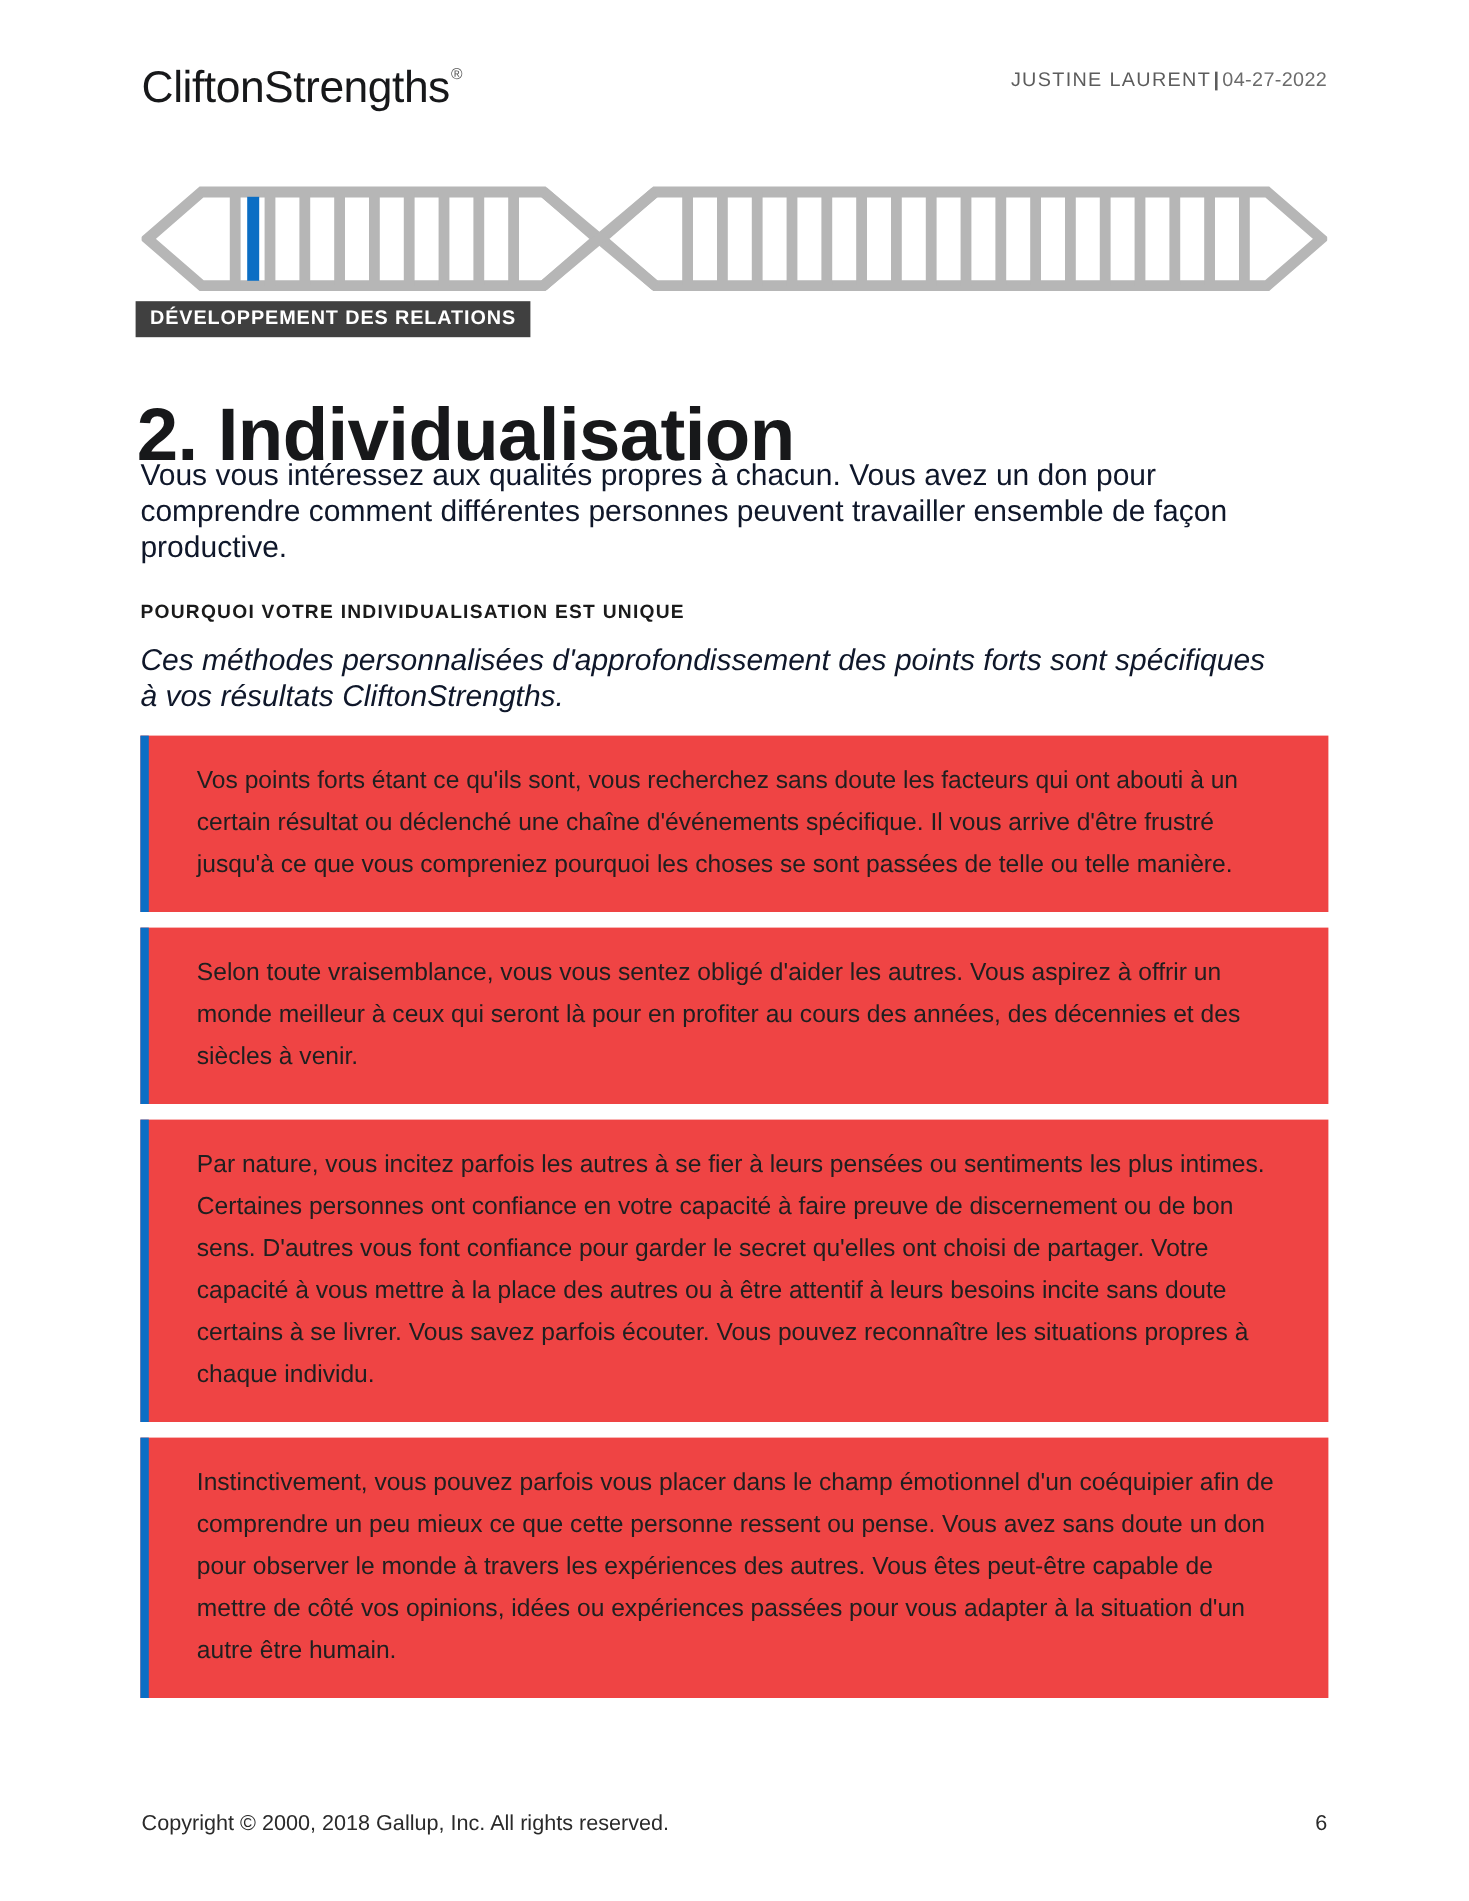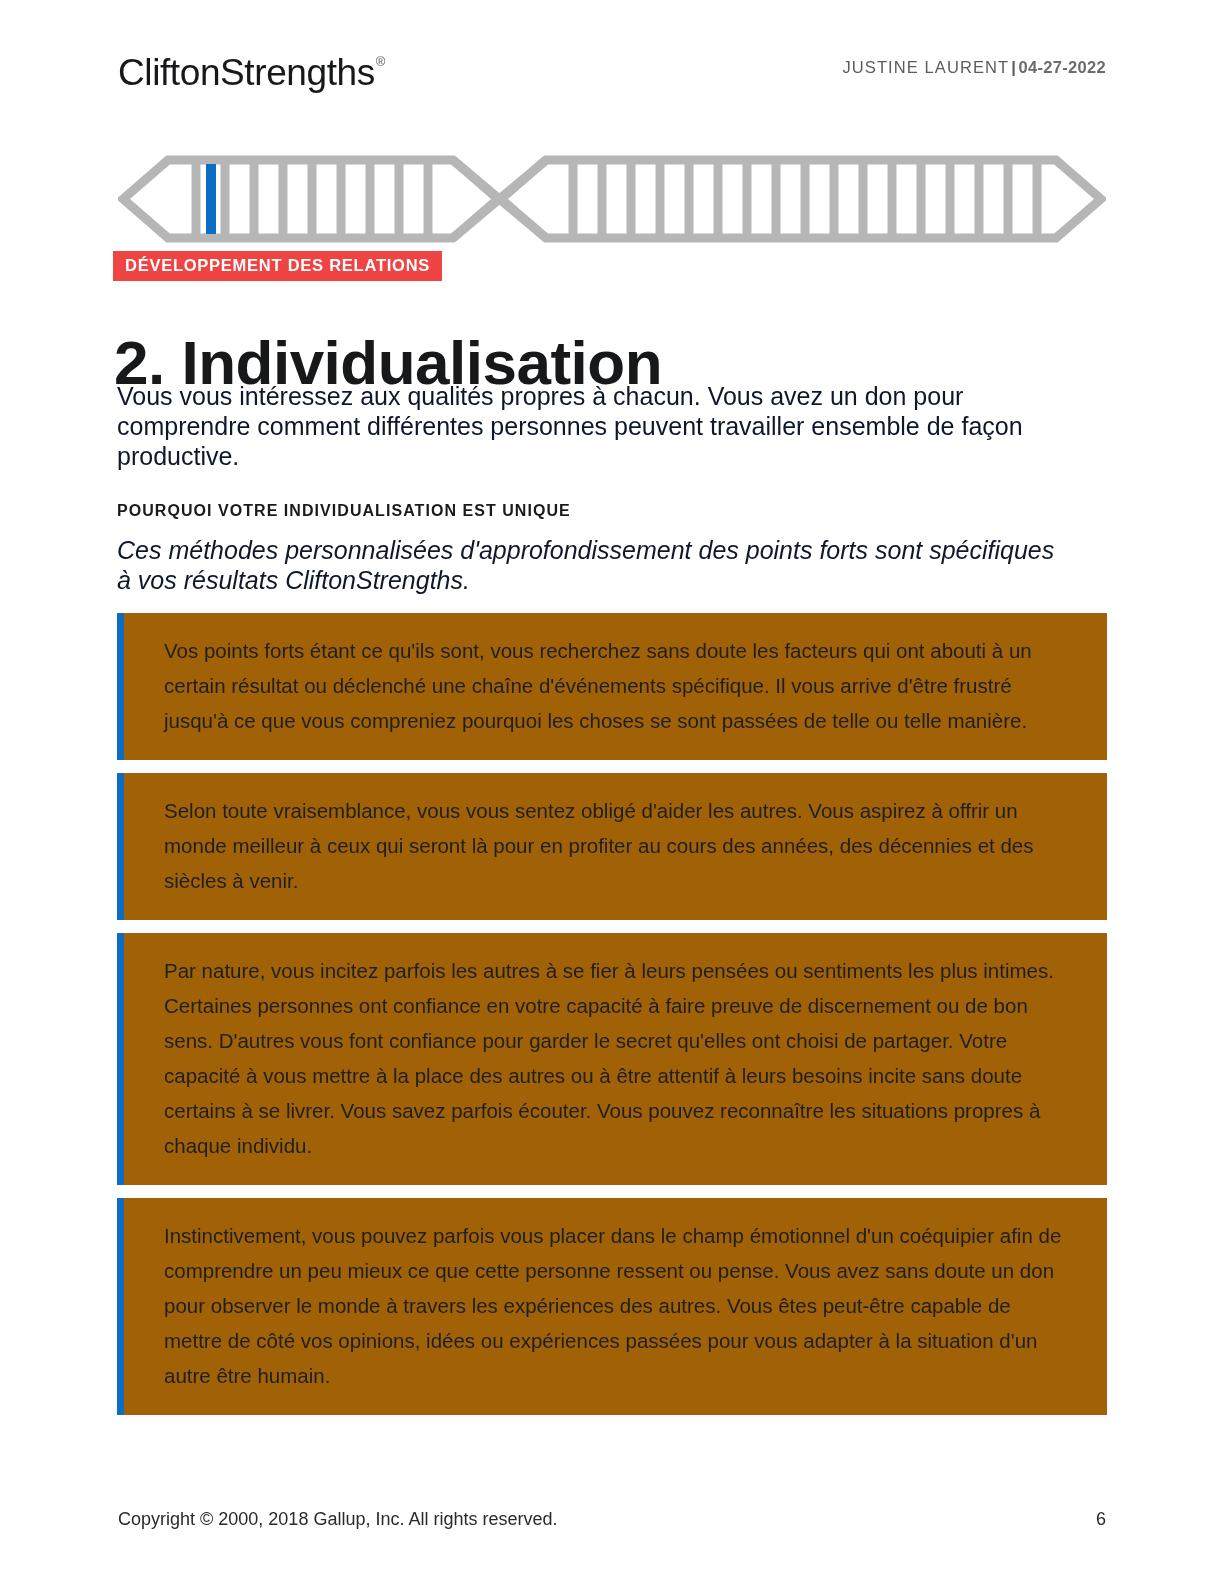--- a/index.html
+++ b/index.html
@@ -63,41 +63,41 @@
     font-weight: 400;
     color: #5c5c5c;
     letter-spacing: 1.1px;
   }
   .header-meta .sep {
     font-weight: 700;
     color: #5c5c5c;
     padding: 0 2px;
   }
   .header-meta .date {
-    font-weight: 700;
+    font-weight: 400;
     letter-spacing: 0.3px;
     margin-top: 19px;
   }
 
   
   .rank-strip {
     position: absolute;
     left: 118px;
     top: 155px;
     width: 988px;
     height: 88px;
   }
   .rank-strip svg { display: block; }
 
   
   .domain-badge {
     position: absolute;
     left: 113px;
     top: 251px;
-    background: #ef4444;
+    background: #404040;
     color: #ffffff;
     font-size: 16.5px;
     font-weight: 700;
     letter-spacing: 0.75px;
     padding: 6px 12px 7px 12px;
     line-height: 17px;
     white-space: nowrap;
   }
 
   
@@ -142,21 +142,21 @@
   #unique-section  { top: 501px; }
 
   
   .insights {
     position: absolute;
     left: 117px;
     top: 613px;
     width: 990px;
   }
   .insight-block {
-    background: #a16207;
+    background: #ef4444;
     border-left: 7px solid #0b6ec4;
     padding: 20px 34px 22px 40px;
     margin-bottom: 13px;
     box-sizing: border-box;
   }
   .insight-text {
     font-size: 20.5px;
     line-height: 35px;
     color: #1f1f1f;
     margin: 0;

